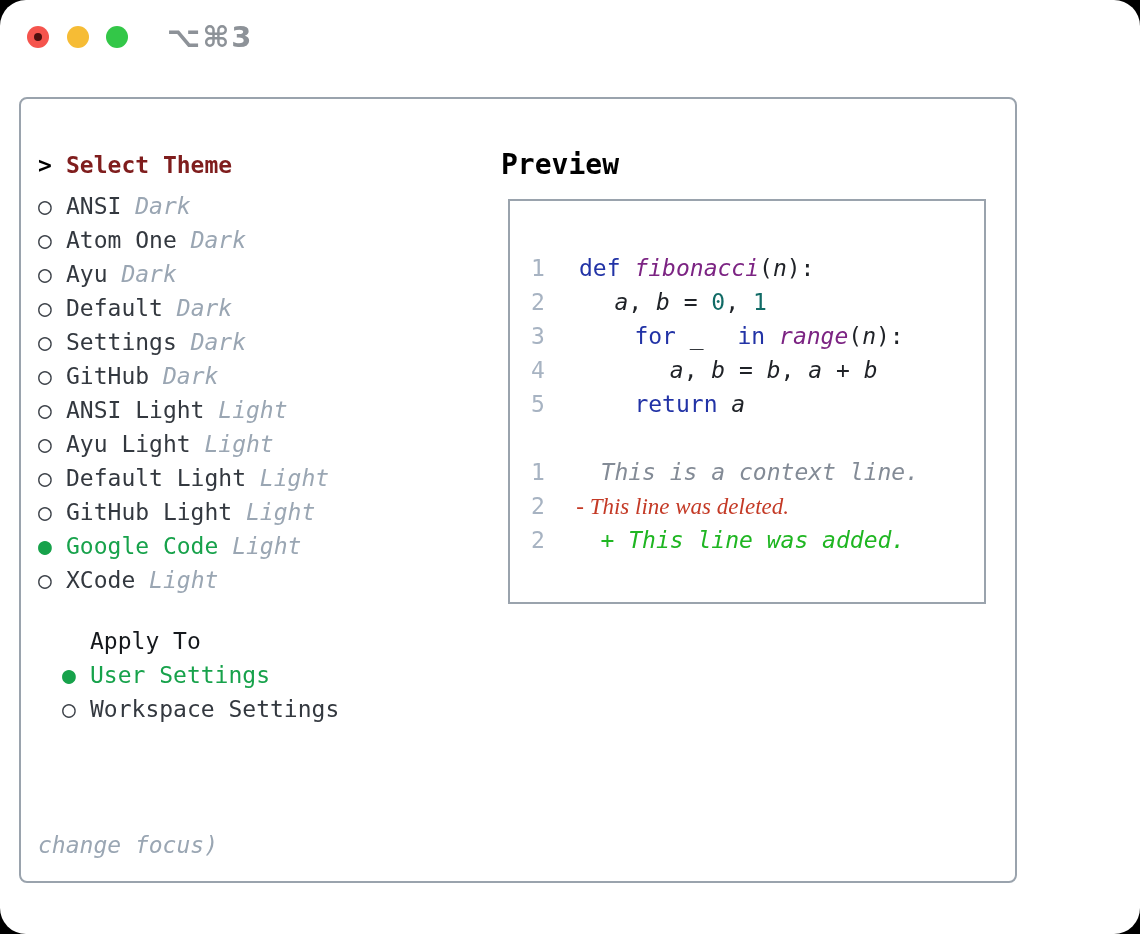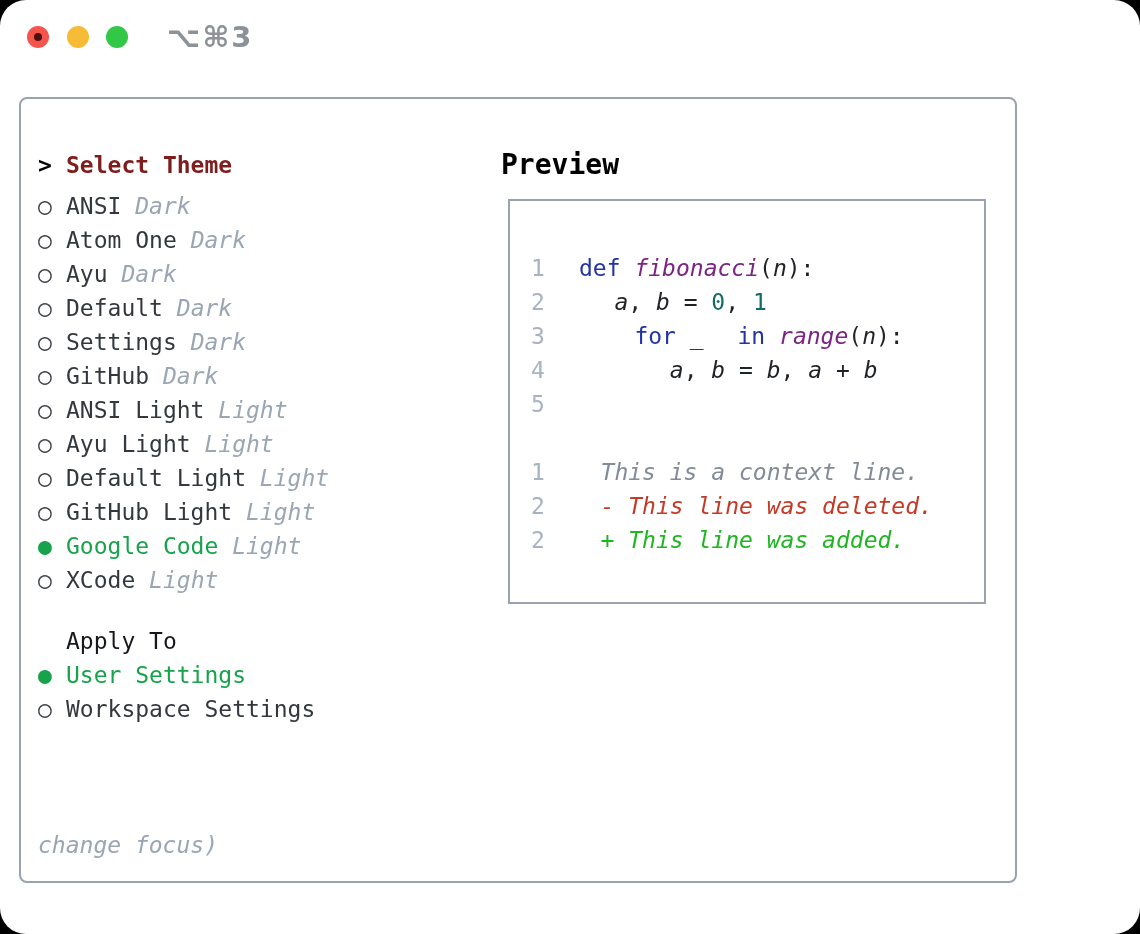--- a/index.html
+++ b/index.html
@@ -29,39 +29,39 @@
   
   .left-col{position:absolute;left:17px;top:49px;font-size:23px;line-height:34px;}
   .list-row{height:34px;white-space:pre;display:flex;align-items:baseline;}
   .marker{display:inline-block;width:28px;color:var(--marker-gray);flex:none;}
   .marker.sel{color:var(--accent-green);}
   .marker.pointer{color:#000;font-weight:bold;}
   .h-label{font-weight:bold;color:#7f1d1d;}
   .t-name{color:var(--text-dark);}
   .t-name.sel{color:var(--accent-green);}
   .t-variant{color:var(--muted);font-style:italic;margin-left:1ch;margin-top:7px;}
-  .apply-section{margin-top:34px;}
+  .apply-section{margin-top:34px;margin-left:24px;}
   .apply-label{color:#15181c;}
   .help{margin-top:34px;color:var(--muted);font-style:italic;white-space:pre;}
   .help div{height:34px;}
   
   .preview-label{position:absolute;left:480px;top:49px;font-size:28px;line-height:34px;
                  font-weight:bold;color:#000;}
   .preview-box{position:absolute;left:487px;top:100px;width:478px;height:405px;
                box-sizing:border-box;border:2px solid var(--frame-border);
                padding:50px 8px 0 21px;font-size:23px;line-height:34px;background:#fff;}
   .pline{white-space:pre;height:34px;display:flex;}
   .ln{display:inline-block;min-width:28px;color:var(--line-number);flex:none;}
   .tk-kw{color:var(--code-keyword);margin-left:20px;}
   .tk-fn{color:var(--code-function);font-style:italic;margin-top:12px;}
   .tk-var{color:var(--code-text);font-style:italic;}
   .tk-num{color:var(--code-number);}
   .tk-pl{color:var(--code-text);}
   .tk-ctx{color:var(--diff-context);font-style:italic;}
-  .tk-del{color:var(--diff-deleted);font-style:italic;}
+  .tk-del{color:var(--diff-deleted);font-style:italic;font-family:Liberation Serif, serif;}
   .tk-add{color:var(--diff-added);font-style:italic;}
 </style>
 </head>
 <body>
 
 <div class="window">
 
   <div class="titlebar">
     <span class="tl red">
         <span class="tl-dot"></span>
@@ -108,21 +108,21 @@
       </div>
     </div>
 
     <div class="preview-label">Preview</div>
     <div class="preview-box">
       <div>
           <div class="pline"><span class="ln">1</span><span class="lc"><span class="tk-kw">def</span><span class="tk-pl"> </span><span class="tk-fn">fibonacci</span><span class="tk-pl">(</span><span class="tk-var">n</span><span class="tk-pl">):</span></span></div>
           <div class="pline"><span class="ln">2</span><span class="lc"><span class="tk-pl">    </span><span class="tk-var">a</span><span class="tk-pl">, </span><span class="tk-var">b</span><span class="tk-pl"> = </span><span class="tk-num">0</span><span class="tk-pl">, </span><span class="tk-num">1</span></span></div>
           <div class="pline"><span class="ln">3</span><span class="lc"><span class="tk-pl">    </span><span class="tk-kw">for</span><span class="tk-pl"> _ </span><span class="tk-kw">in</span><span class="tk-pl"> </span><span class="tk-fn">range</span><span class="tk-pl">(</span><span class="tk-var">n</span><span class="tk-pl">):</span></span></div>
           <div class="pline"><span class="ln">4</span><span class="lc"><span class="tk-pl">        </span><span class="tk-var">a</span><span class="tk-pl">, </span><span class="tk-var">b</span><span class="tk-pl"> = </span><span class="tk-var">b</span><span class="tk-pl">, </span><span class="tk-var">a</span><span class="tk-pl"> + </span><span class="tk-var">b</span></span></div>
-          <div class="pline"><span class="ln">5</span></div>
+          <div class="pline"><span class="ln">5</span><span class="lc"><span class="tk-pl">    </span><span class="tk-kw">return</span><span class="tk-pl"> </span><span class="tk-var">a</span></span></div>
           <div class="pline"></div>
           <div class="pline"><span class="ln">1</span><span class="lc"><span class="tk-ctx">   This is a context line.</span></span></div>
           <div class="pline"><span class="ln">2</span><span class="lc"><span class="tk-del">   - This line was deleted.</span></span></div>
           <div class="pline"><span class="ln">2</span><span class="lc"><span class="tk-add">   + This line was added.</span></span></div>
         </div>
     </div>
 
   </div>
 </div>
 

